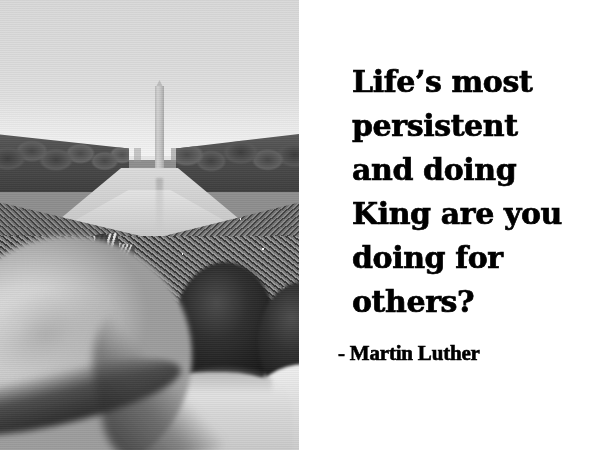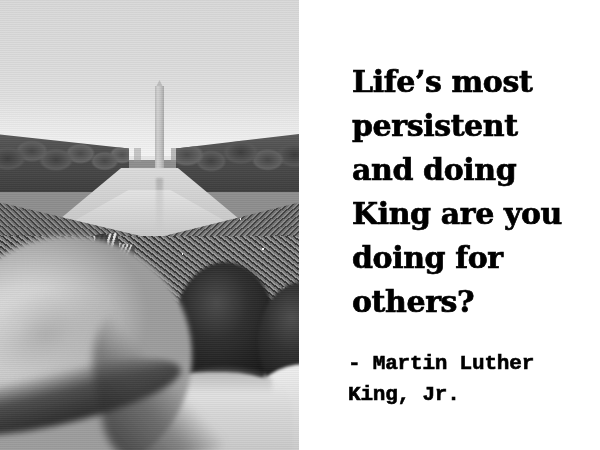--- a/index.html
+++ b/index.html
@@ -327,22 +327,22 @@
     color: #000000;
     -webkit-text-stroke: 0.7px #000;
   }
   .quote-line { display: block; white-space: nowrap; }
 
   .attribution {
     position: absolute;
     left: 38px;
     top: 337px;
     width: 250px;
-    margin: 11px;
-    font-family: Liberation Mono, monospace;
+    margin: 1px;
+    font-family: Liberation Serif, serif;
     font-weight: 700;
     font-size: 21px;
     line-height: 31px;
     letter-spacing: -0.2px;
     color: #000000;
     -webkit-text-stroke: 0.6px #000;
   }
   .attr-line { display: block; white-space: nowrap; }
 </style>
 </head>
@@ -393,17 +393,16 @@
       <span class="quote-line">Life’s most</span>
       <span class="quote-line">persistent</span>
       <span class="quote-line">and doing</span>
       <span class="quote-line">King are you</span>
       <span class="quote-line">doing for</span>
       <span class="quote-line">others?</span>
     </p>
 
     <p class="attribution">
       <span class="attr-line">- Martin Luther</span>
-      <span class="attr-line">King, Jr.</span>
     </p>
   </div>
 
 </div>
 
 </body></html>

